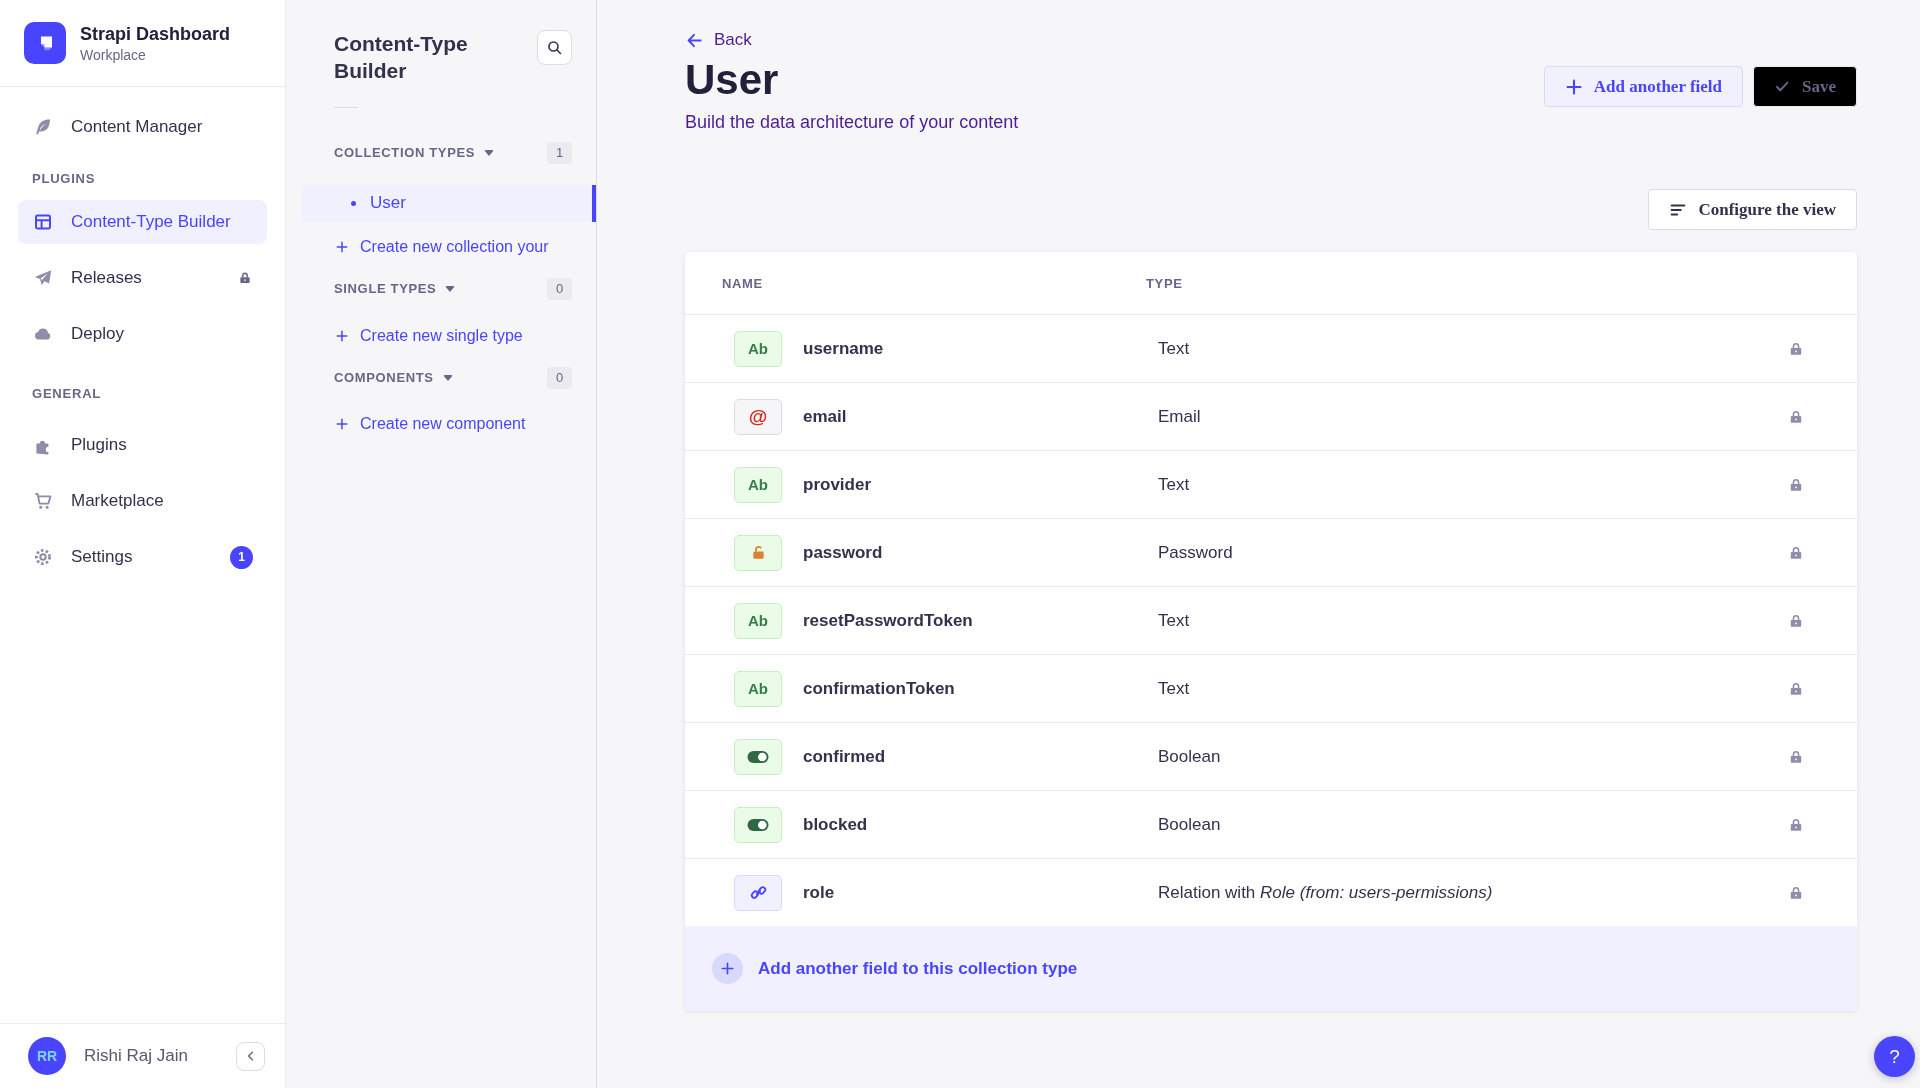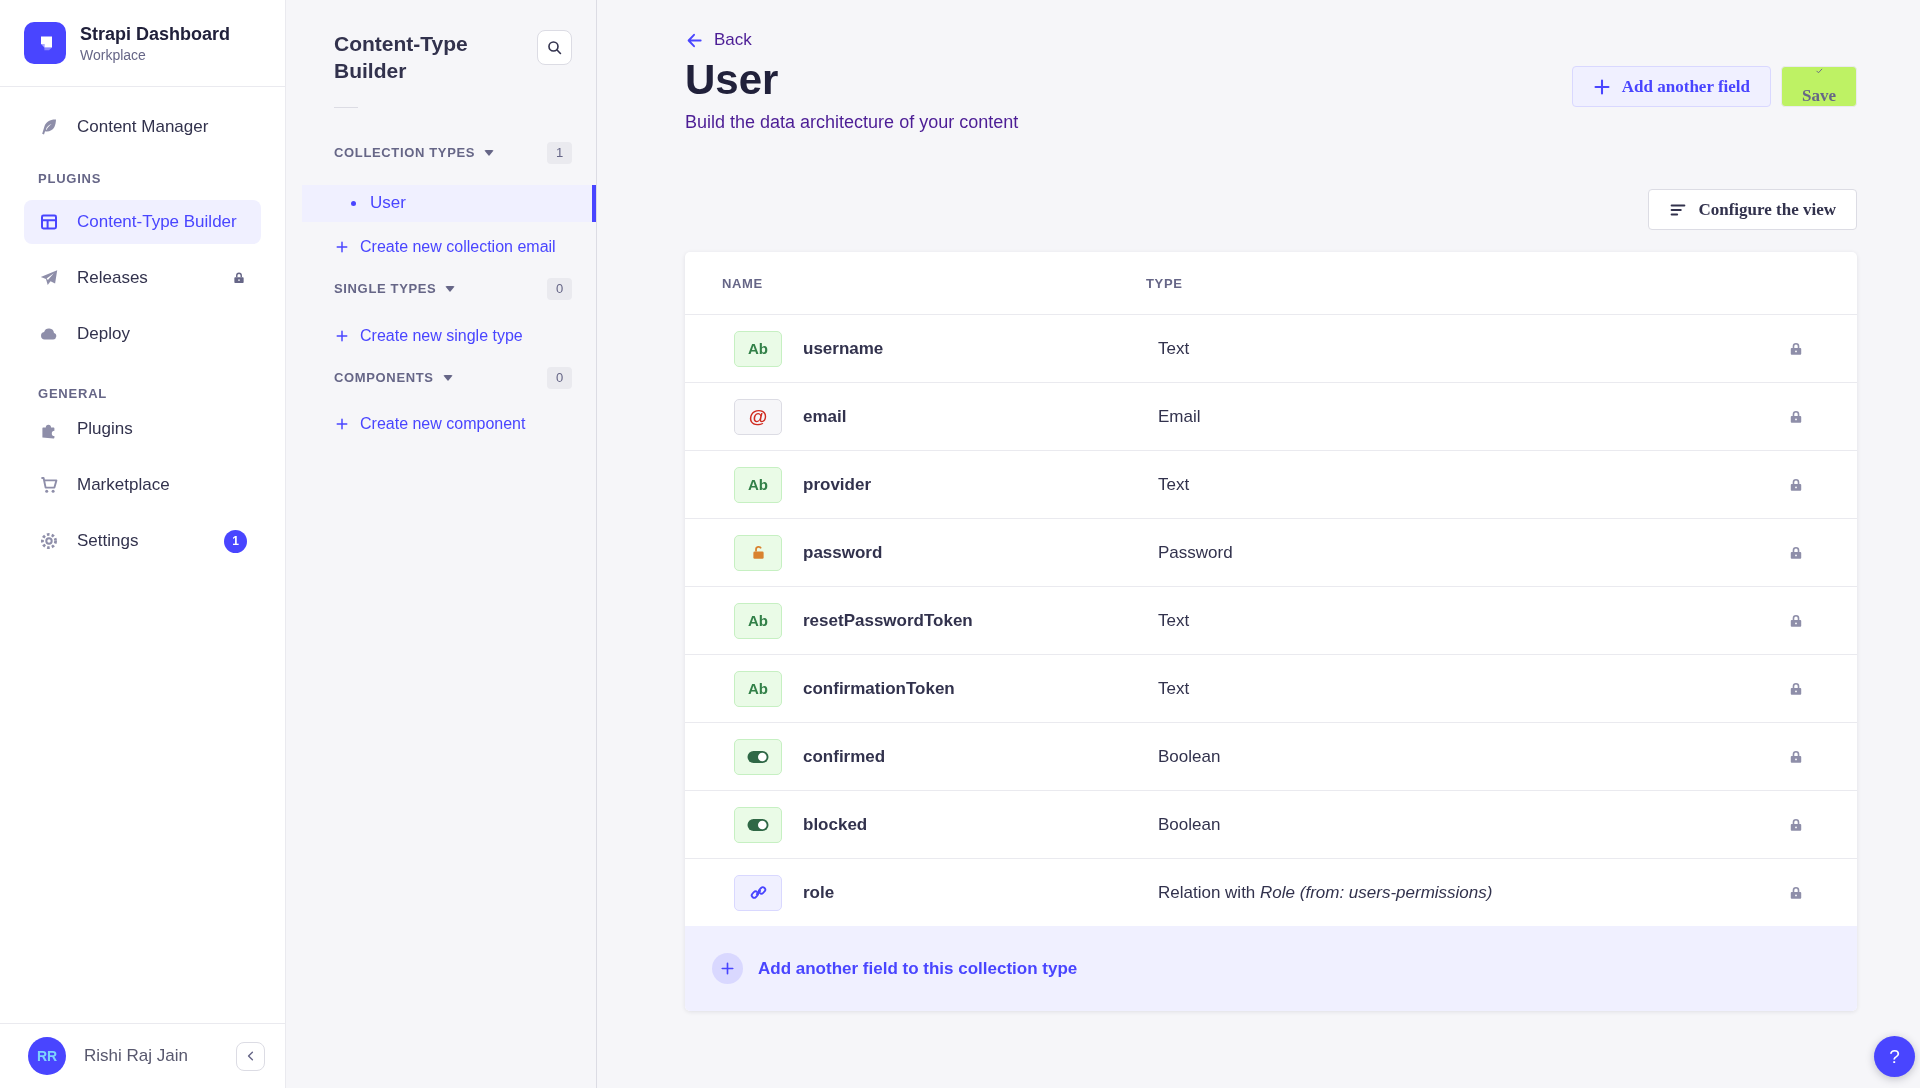--- a/index.html
+++ b/index.html
@@ -13,30 +13,30 @@
 
   
   .sidebar { width:286px; flex:none; background:#fff; border-right:1px solid #EAEAEF;
              display:flex; flex-direction:column; }
   .logo-row { display:flex; align-items:center; gap:14px; padding:22px 24px; }
   .logo { width:42px; height:42px; border-radius:10px; background:#4945FF; flex:none;
           display:flex; align-items:center; justify-content:center; }
   .app-name { font-size:18px; font-weight:700; color:#21213B; line-height:1.25; }
   .workspace { font-size:14px; color:#666687; margin-top:2px; }
   .sidebar-divider { height:1px; background:#EAEAEF; }
-  .nav { flex:1; padding:18px 24px 0; }
+  .nav { flex:1; padding:18px 18px 0; }
   .nav-item { display:flex; align-items:center; gap:17px; height:44px; padding:0 14px;
               border-radius:8px; font-size:17px; color:#32324D; margin-bottom:12px; cursor:pointer; }
   .nav-item .nicon { width:22px; height:22px; color:#8E8EA9; flex:none;
                      display:flex; align-items:center; justify-content:center; }
   .nav-item.active { background:#F0F0FF; color:#4945FF; font-weight:500; }
   .nav-item.active .nicon { color:#4945FF; }
   .section-label { font-size:13px; font-weight:700; letter-spacing:.06em; color:#666687;
                    padding:0 14px; margin:22px 0 14px; }
-  .section-label.general { margin-top:30px; margin-bottom:6px; }
+  .section-label.general { margin-top:30px; margin-bottom:22px; }
   .nav-right { margin-left:auto; display:flex; align-items:center; color:#666687; }
   .badge-notif { min-width:23px; height:23px; border-radius:12px; background:#4945FF; color:#fff;
                  font-size:12px; font-weight:700; display:flex; align-items:center;
                  justify-content:center; padding:0 7px; }
   .sidebar-footer { border-top:1px solid #EAEAEF; display:flex; align-items:center; gap:18px;
                     padding:13px 20px 13px 28px; }
   .avatar { width:38px; height:38px; border-radius:50%; background:#4945FF; color:#7dd3fc;
             font-size:14px; font-weight:700; display:flex; align-items:center; justify-content:center; flex:none; }
   .user-name { font-size:17px; color:#58586E; }
   .collapse-btn { margin-left:auto; width:29px; height:29px; border-radius:8px; background:#fff;
@@ -73,21 +73,21 @@
   .back-link { display:inline-flex; align-items:flex-end; gap:10px; color:#4c1d95; font-size:17px;
                font-weight:500; cursor:pointer; margin-bottom:6px; }
   .header-row { display:flex; align-items:flex-start; }
   .page-title { font-size:42px; font-weight:700; color:#21213B; line-height:48px; margin:0; }
   .subtitle { font-size:18px; color:#4c1d95; margin-top:8px; }
   .header-actions { margin-left:auto; display:flex; gap:10px; margin-top:10px; }
   .btn { height:41px; border-radius:4px; display:inline-flex; align-items:center; gap:11px;
          font-size:17px; font-weight:600; padding:0 20px; border:1px solid transparent;
          cursor:pointer; font-family:Liberation Serif, serif; }
   .btn-secondary { background:#F0F0FF; border-color:#D9D8FF; color:#4945FF; }
-  .btn-disabled  { background:#bef264; border-color:#EAEAEF; color:#666687;flex-direction:column; }
+  .btn-disabled  { background:#000000; border-color:#EAEAEF; color:#666687; }
   .btn-tertiary  { background:#fff; border-color:#DCDCE4; color:#32324D; }
   .configure-row { display:flex; justify-content:flex-end; margin-top:56px; }
 
   .card { margin-top:22px; background:#fff; border-radius:5px;
           box-shadow:0 1px 4px rgba(33,33,52,.1); overflow:hidden; }
   .thead { display:flex; align-items:center; height:62px; padding:0 52px 0 37px;
            font-size:13px; font-weight:700; letter-spacing:.05em; color:#666687; }
   .thead .col-name { width:424px; }
   .trow { display:flex; align-items:center; height:68px; border-top:1px solid #EAEAEF;
           padding:0 52px 0 49px; }
@@ -252,21 +252,21 @@
       <span>User</span>
       <span class="indicator"></span>
     </div>
 
     <div class="create-link mt13">
       <span class="plus-ic">
         <svg width="14" height="14" viewBox="0 0 20 20">
             <path d="M10 3.2v13.6M3.2 10h13.6" stroke="currentColor" stroke-width="2.1" stroke-linecap="round"></path>
           </svg>
       </span>
-      <span>Create new collection email</span>
+      <span>Create new collection your</span>
     </div>
 
     <div class="sec mt19">
       <span class="label">SINGLE TYPES</span>
       <span class="chev"></span>
       <span class="count-badge">0</span>
     </div>
 
     <div class="create-link mt24">
       <span class="plus-ic">

